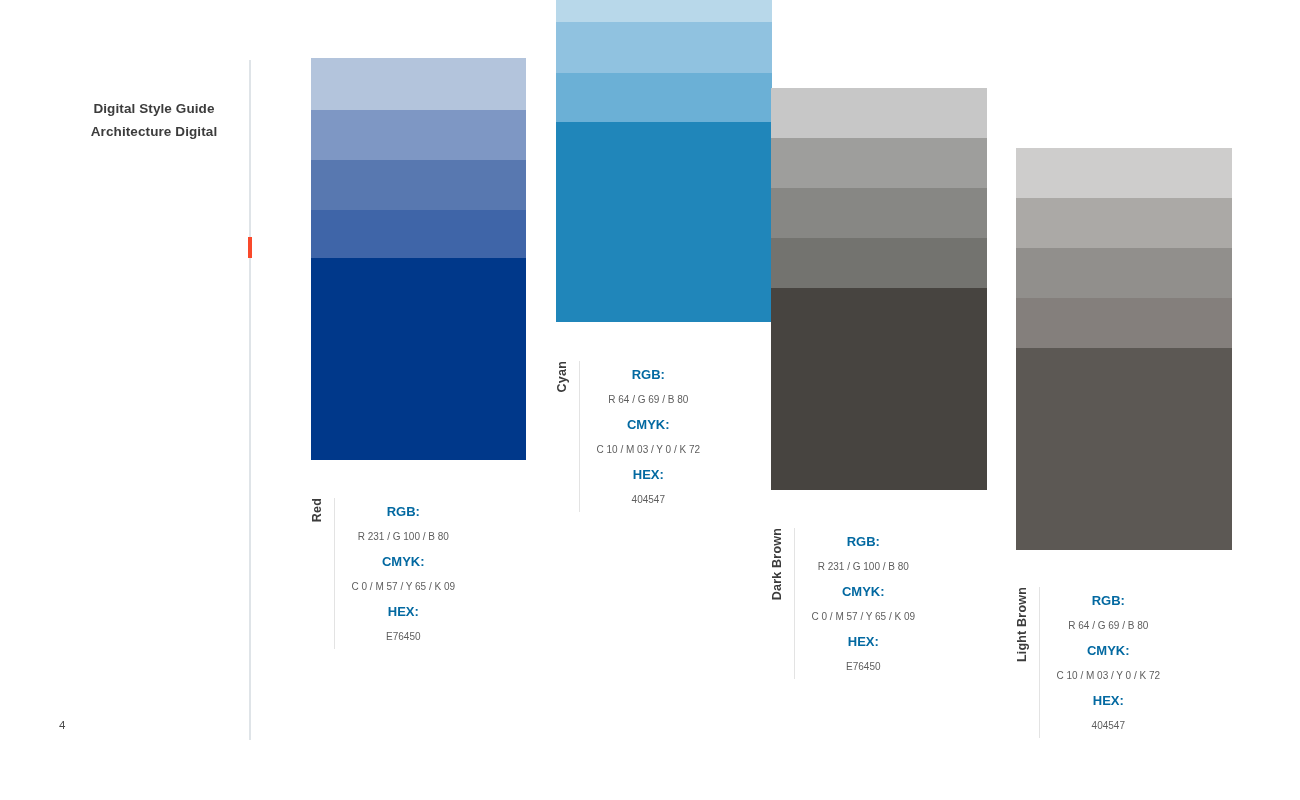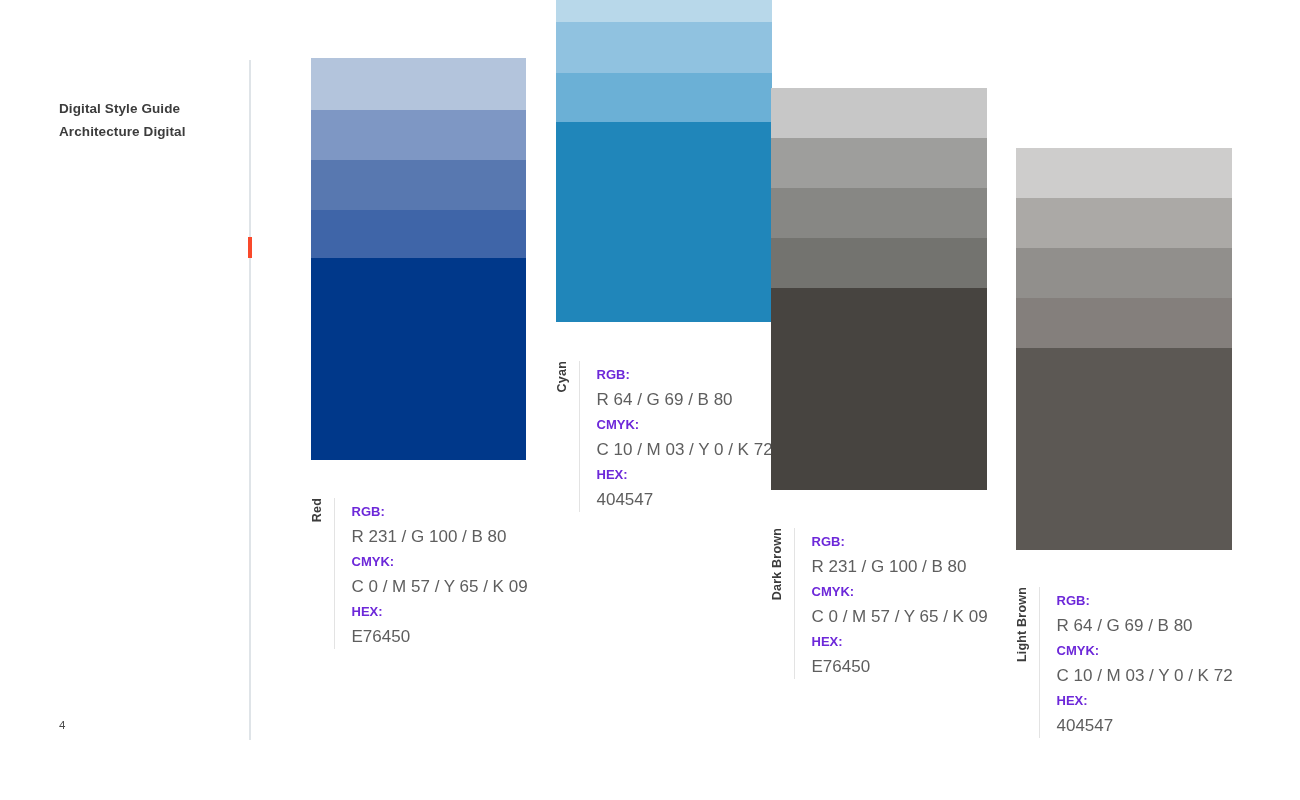--- a/index.html
+++ b/index.html
@@ -15,20 +15,21 @@
     overflow: hidden;
     position: relative;
     -webkit-font-smoothing: antialiased;
   }
 
   .page {
     position: absolute;
     inset: 0;
     width: 1300px;
     height: 800px;
+    text-align: center;
   }
 
   
   .doc-title {
     position: absolute;
     left: 59px;
     top: 98px;
     width: 190px;
     font-size: 13.5px;
     font-weight: 600;
@@ -96,26 +97,26 @@
     align-self: stretch;
     margin-left: 10px;
   }
   .spec-fields {
     margin-left: 17px;
     padding-top: 1px;
   }
   .spec-label {
     font-size: 13px;
     font-weight: 700;
-    color: #6d28d9;
+    color: #0369a1;
     line-height: 25px;
     white-space: nowrap;
   }
   .spec-value {
-    font-size: 17px;
+    font-size: 10px;
     font-weight: 400;
     color: #5e5e5e;
     line-height: 25px;
     white-space: nowrap;
   }
 </style>
 </head>
 <body>
 
 <div class="page">

